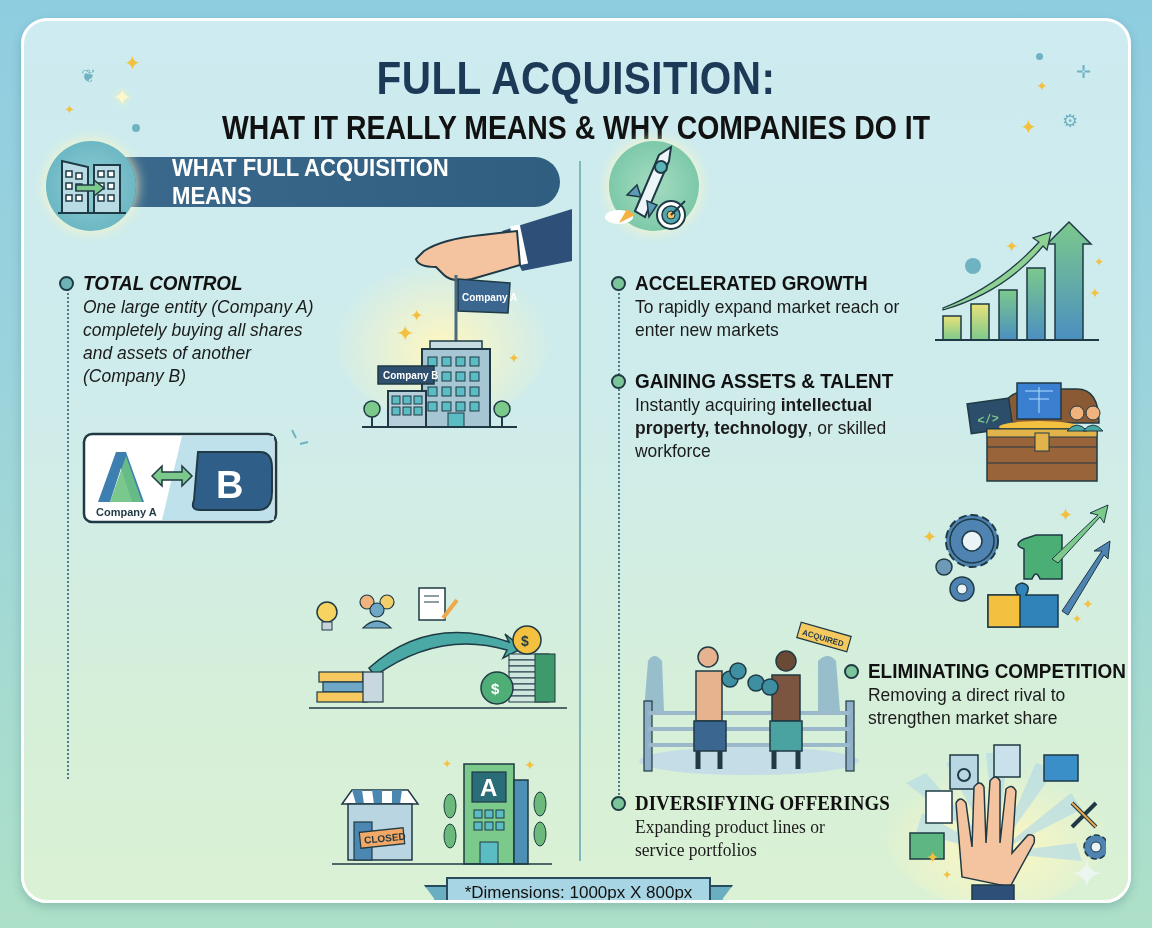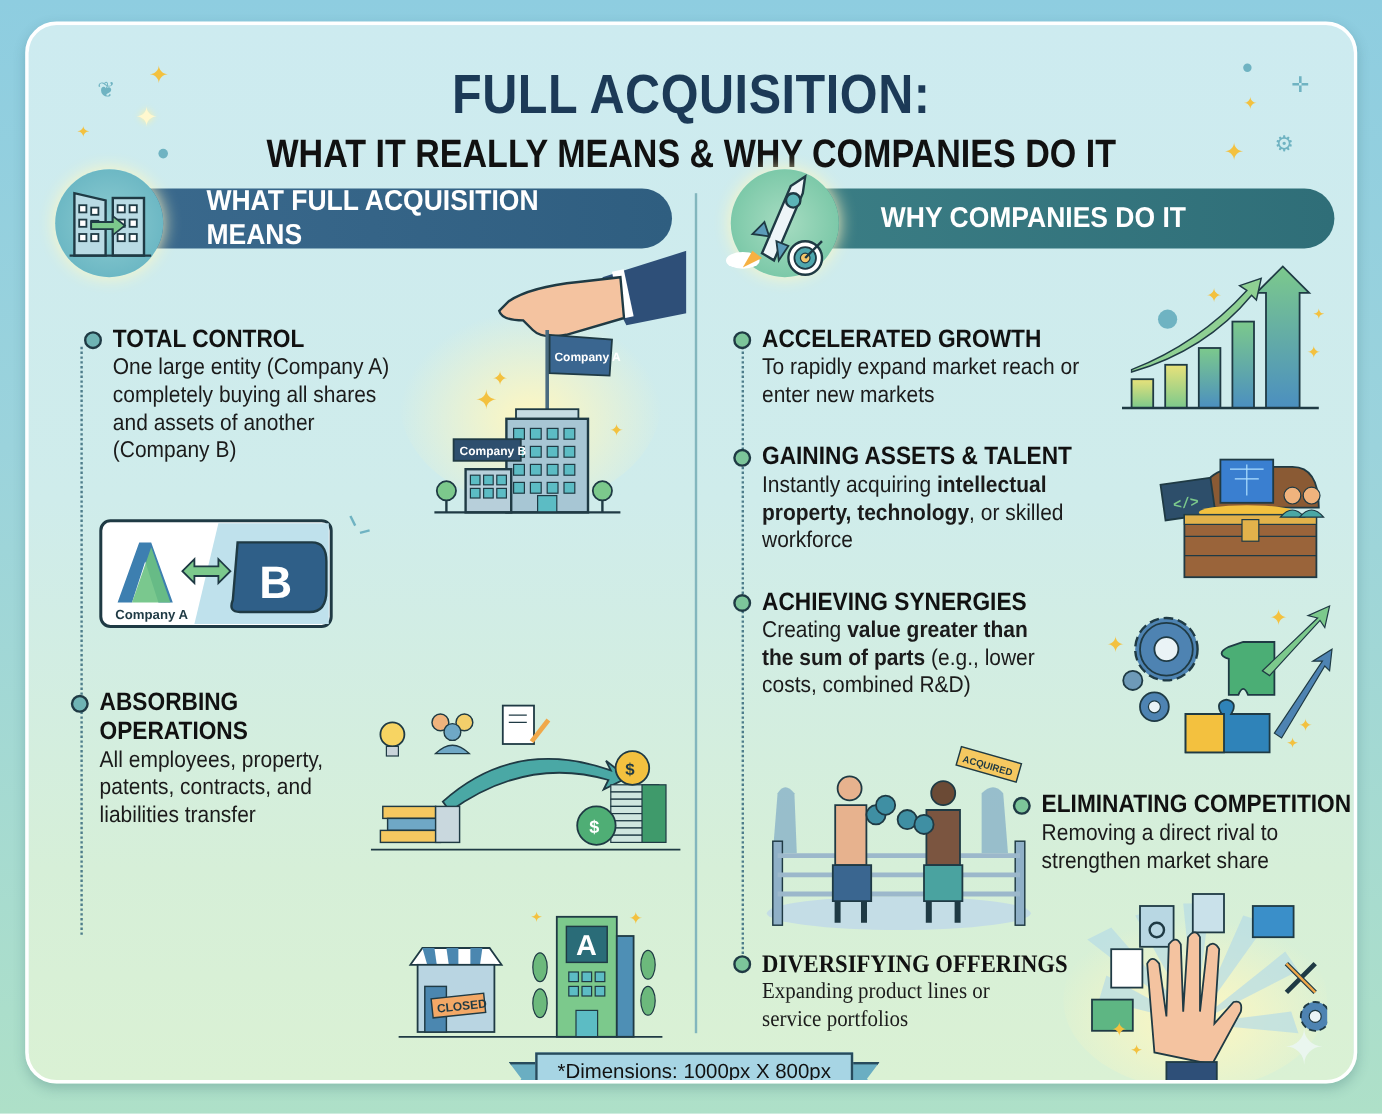--- a/index.html
+++ b/index.html
@@ -100,55 +100,46 @@
         <rect x="52" y="42" width="6" height="6"></rect>
           <rect x="62" y="42" width="6" height="6"></rect>
         <rect x="52" y="54" width="6" height="6"></rect>
           <rect x="62" y="54" width="6" height="6"></rect>
       </g>
       <path d="M30 44 H48 V39 L58 47 L48 55 V50 H30 Z" fill="#7cc98c" stroke="#1f3a44" stroke-width="1.5"></path>
       <line x1="12" y1="72" x2="80" y2="72" stroke="#1f3a44" stroke-width="2"></line>
     </svg>
   </div>
 
-  <div class="banner right">
-    <span>WHY COMPANIES DO IT</span>
-  </div>
   <div class="badge-circle right">
     <svg width="110" height="100" viewBox="0 0 110 100" style="margin-left:-12px;margin-top:-4px;">
       <ellipse cx="22" cy="80" rx="14" ry="7" fill="#fff"></ellipse>
       <path d="M30 72 L22 86 L38 78 Z" fill="#f6b143"></path>
       <path d="M38 74 L62 18 L74 10 L72 24 L48 80 Z" fill="#eef5f8" stroke="#1f3a44" stroke-width="2"></path>
       <circle cx="64" cy="30" r="6" fill="#5bb4b7" stroke="#1f3a44" stroke-width="2"></circle>
       <path d="M44 60 L30 58 L40 48 Z" fill="#5b9bb8" stroke="#1f3a44" stroke-width="1.5"></path>
       <path d="M50 64 L52 80 L60 68 Z" fill="#5b9bb8" stroke="#1f3a44" stroke-width="1.5"></path>
       <circle cx="74" cy="78" r="14" fill="#fff" stroke="#1f3a44" stroke-width="2"></circle>
       <circle cx="74" cy="78" r="9" fill="#4fa7ad" stroke="#1f3a44" stroke-width="1.5"></circle>
       <circle cx="74" cy="78" r="4" fill="#f3c56a" stroke="#1f3a44" stroke-width="1"></circle>
       <line x1="74" y1="78" x2="88" y2="64" stroke="#1f3a44" stroke-width="2"></line>
     </svg>
   </div>
 
   <div class="vline" style="left:43px;top:268px;height:490px;"></div>
 
   <div class="vline" style="left:594px;top:268px;height:510px;"></div>
 
-  <div class="item l" style="left:46px;top:250px;width:300px;">
+  <div class="item l" style="left:35px;top:250px;width:300px;font-style:italic;">
     <span class="bullet"></span>
     <h3>TOTAL CONTROL</h3>
     <p style="width:270px;">One large entity (Company A) completely buying all shares and assets of another (Company B)</p>
   </div>
 
 
-  <div class="item l" style="left:35px;top:553px;width:260px;">
-    <span class="bullet"></span>
-    <h3>ABSORBING</h3>
-    <h3>OPERATIONS</h3>
-    <p style="width:225px;">All employees, property, patents, contracts, and liabilities transfer</p>
-  </div>
 
 
   <div class="illus" style="left:308px;top:180px;">
     <svg width="240" height="230" viewBox="0 0 240 230">
       <defs>
           <radialGradient id="glow1" cx="50%" cy="60%" r="50%">
             <stop offset="0%" stop-color="#fff7c0"></stop>
             <stop offset="100%" stop-color="#fff7c0" stop-opacity="0"></stop>
           </radialGradient>
         </defs>
@@ -293,25 +284,20 @@
     <h3>GAINING ASSETS &amp; TALENT</h3>
     <p style="width:290px;"><span>Instantly acquiring </span><b>intellectual property, technology</b><span>, or skilled workforce</span></p>
   </div>
 
   <div class="item r" style="left:587px;top:250px;width:320px;">
     <span class="bullet"></span>
     <h3>ACCELERATED GROWTH</h3>
     <p style="width:290px;">To rapidly expand market reach or enter new markets</p>
   </div>
 
-  <div class="item r" style="left:587px;top:469px;width:300px;">
-    <span class="bullet"></span>
-    <h3>ACHIEVING SYNERGIES</h3>
-    <p style="width:265px;"><span>Creating </span><b>value greater than the sum of parts</b><span> (e.g., lower costs, combined R&amp;D)</span></p>
-  </div>
 
   <div class="item r" style="left:820px;top:638px;width:290px;">
     <span class="bullet"></span>
     <h3>ELIMINATING COMPETITION</h3>
     <p style="width:240px;">Removing a direct rival to strengthen market share</p>
   </div>
 
   <div class="item r" style="left:587px;top:770px;width:300px;font-family:Liberation Serif, serif;">
     <span class="bullet"></span>
     <h3>DIVERSIFYING OFFERINGS</h3>

